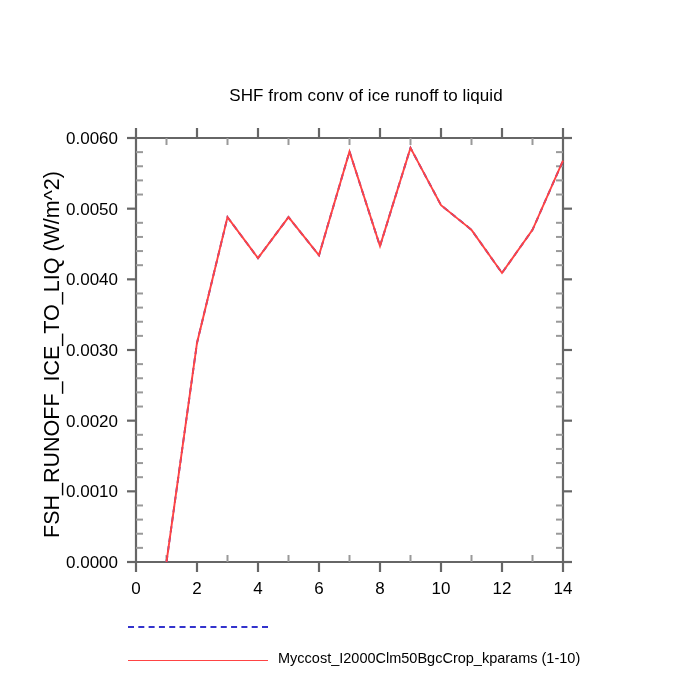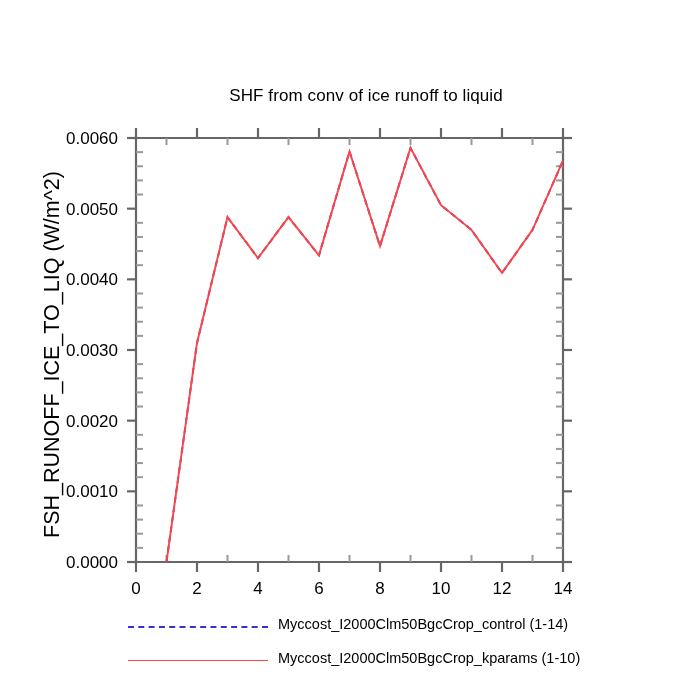--- a/index.html
+++ b/index.html
@@ -218,21 +218,20 @@
       </g>
     <g id="series-group">
         <polyline points="166.50,562.00 197.00,342.93 227.50,217.15 258.00,258.13 288.50,217.15 319.00,255.31 349.50,151.43 380.00,246.12 410.50,147.89 441.00,205.13 471.50,229.87 502.00,272.97 532.50,229.87 563.00,160.61" fill="none" stroke="#3333cc" stroke-width="1.9" stroke-dasharray="6,4"></polyline>
         <polyline points="166.50,562.00 197.00,342.93 227.50,217.15 258.00,258.13 288.50,217.15 319.00,255.31 349.50,151.43 380.00,246.12 410.50,147.89 441.00,205.13 471.50,229.87 502.00,272.97 532.50,229.87 563.00,160.61" fill="none" stroke="#ff4444" stroke-width="1.9"></polyline>
       </g>
   </svg>
 
   <div id="legend">
     <div class="legend-row">
       <div class="legend-sample" id="legend-sample-0" style="height: 0px; border-top: 2px dashed rgb(51, 51, 204);"></div>
-      <div class="legend-text">Myccost_I2000Clm50BgcCrop_control (1-14)</div>
     </div>
     <div class="legend-row">
       <div class="legend-sample" id="legend-sample-1" style="height: 0px; border-top: 1.6px solid rgb(255, 68, 68);"></div>
       <div class="legend-text">Myccost_I2000Clm50BgcCrop_kparams (1-10)</div>
     </div>
   </div>
 
 </div>
 
 </body></html>

